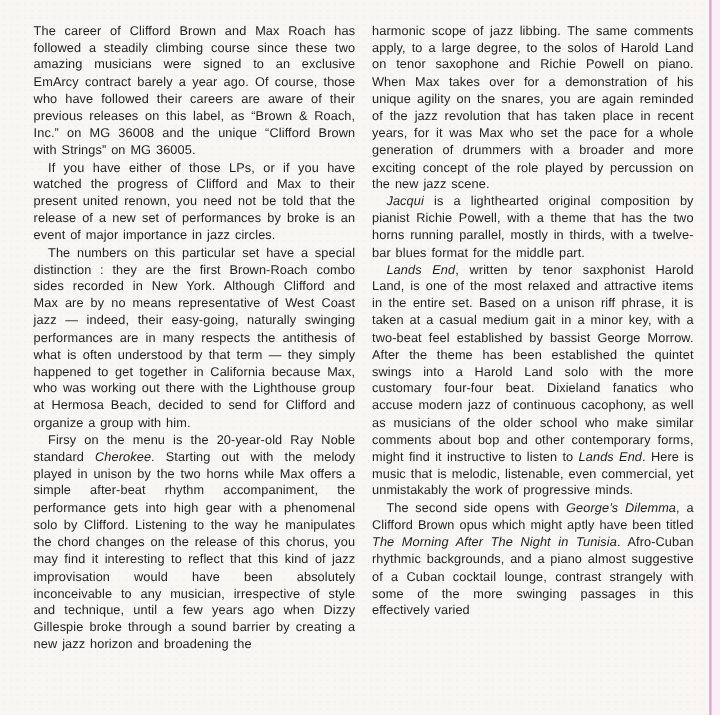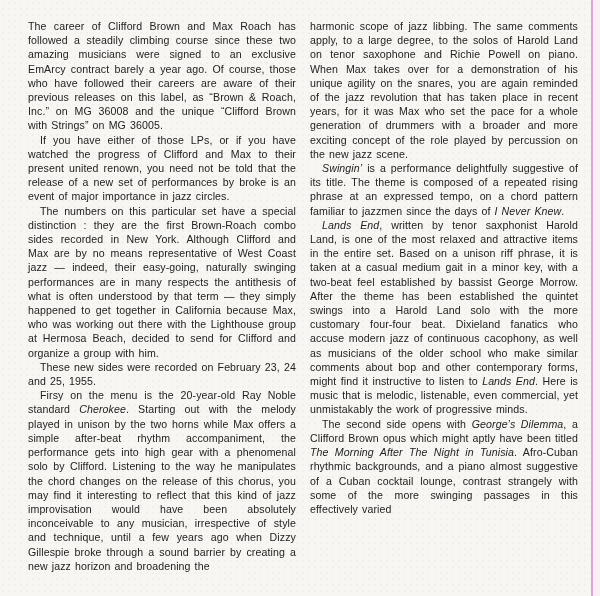--- a/index.html
+++ b/index.html
@@ -49,24 +49,23 @@
 </style>
 </head>
 <body>
 
 <div class="page">
   <div class="columns">
     <div class="col">
         <p><span>The career of Clifford Brown and Max Roach has followed a steadily climbing course since these two amazing musicians were signed to an exclusive EmArcy contract barely a year ago. Of course, those who have followed their careers are aware of their previous releases on this label, as “Brown &amp; Roach, Inc.” on MG 36008 and the unique “Clifford Brown with Strings” on MG 36005.</span></p>
         <p class="indent"><span>If you have either of those LPs, or if you have watched the progress of Clifford and Max to their present united renown, you need not be told that the release of a new set of performances by broke is an event of major importance in jazz circles.</span></p>
         <p class="indent"><span>The numbers on this particular set have a special distinction : they are the first Brown-Roach combo sides recorded in New York. Although Clifford and Max are by no means representative of West Coast jazz — indeed, their easy-going, naturally swinging performances are in many respects the antithesis of what is often understood by that term — they simply happened to get together in California because Max, who was working out there with the Lighthouse group at Hermosa Beach, decided to send for Clifford and organize a group with him.</span></p>
-        <p class="indent"><span>These new sides were recorded on February 23, 24 and 25, 1955.</span></p>
         <p class="indent"><span>Firsy on the menu is the 20-year-old Ray Noble standard </span><em>Cherokee</em><span>. Starting out with the melody played in unison by the two horns while Max offers a simple after-beat rhythm accompaniment, the performance gets into high gear with a phenomenal solo by Clifford. Listening to the way he manipulates the chord changes on the release of this chorus, you may find it interesting to reflect that this kind of jazz improvisation would have been absolutely inconceivable to any musician, irrespective of style and technique, until a few years ago when Dizzy Gillespie broke through a sound barrier by creating a new jazz horizon and broadening the</span></p>
       </div>
     <div class="col">
         <p><span>harmonic scope of jazz libbing. The same comments apply, to a large degree, to the solos of Harold Land on tenor saxophone and Richie Powell on piano. When Max takes over for a demonstration of his unique agility on the snares, you are again reminded of the jazz revolution that has taken place in recent years, for it was Max who set the pace for a whole generation of drummers with a broader and more exciting concept of the role played by percussion on the new jazz scene.</span></p>
-        <p class="indent"><em>Swingin’</em><span> is a performance delightfully suggestive of its title. The theme is composed of a repeated rising phrase at an expressed tempo, on a chord pattern familiar to jazzmen since the days of </span><em>I Never Knew</em><span>.</span></p>
+        <p class="indent"><em>Jacqui</em><span> is a lighthearted original composition by pianist Richie Powell, with a theme that has the two horns running parallel, mostly in thirds, with a twelve-bar blues format for the middle part.</span></p>
         <p class="indent"><em>Lands End</em><span>, written by tenor saxphonist Harold Land, is one of the most relaxed and attractive items in the entire set. Based on a unison riff phrase, it is taken at a casual medium gait in a minor key, with a two-beat feel established by bassist George Morrow. After the theme has been established the quintet swings into a Harold Land solo with the more customary four-four beat. Dixieland fanatics who accuse modern jazz of continuous cacophony, as well as musicians of the older school who make similar comments about bop and other contemporary forms, might find it instructive to listen to </span><em>Lands End</em><span>. Here is music that is melodic, listenable, even commercial, yet unmistakably the work of progressive minds.</span></p>
         <p class="indent"><span>The second side opens with </span><em>George’s Dilemma</em><span>, a Clifford Brown opus which might aptly have been titled </span><em>The Morning After The Night in Tunisia</em><span>. Afro-Cuban rhythmic backgrounds, and a piano almost suggestive of a Cuban cocktail lounge, contrast strangely with some of the more swinging passages in this effectively varied</span></p>
       </div>
   </div>
   <div class="edge-strip"></div>
 </div>
 
 </body></html>

